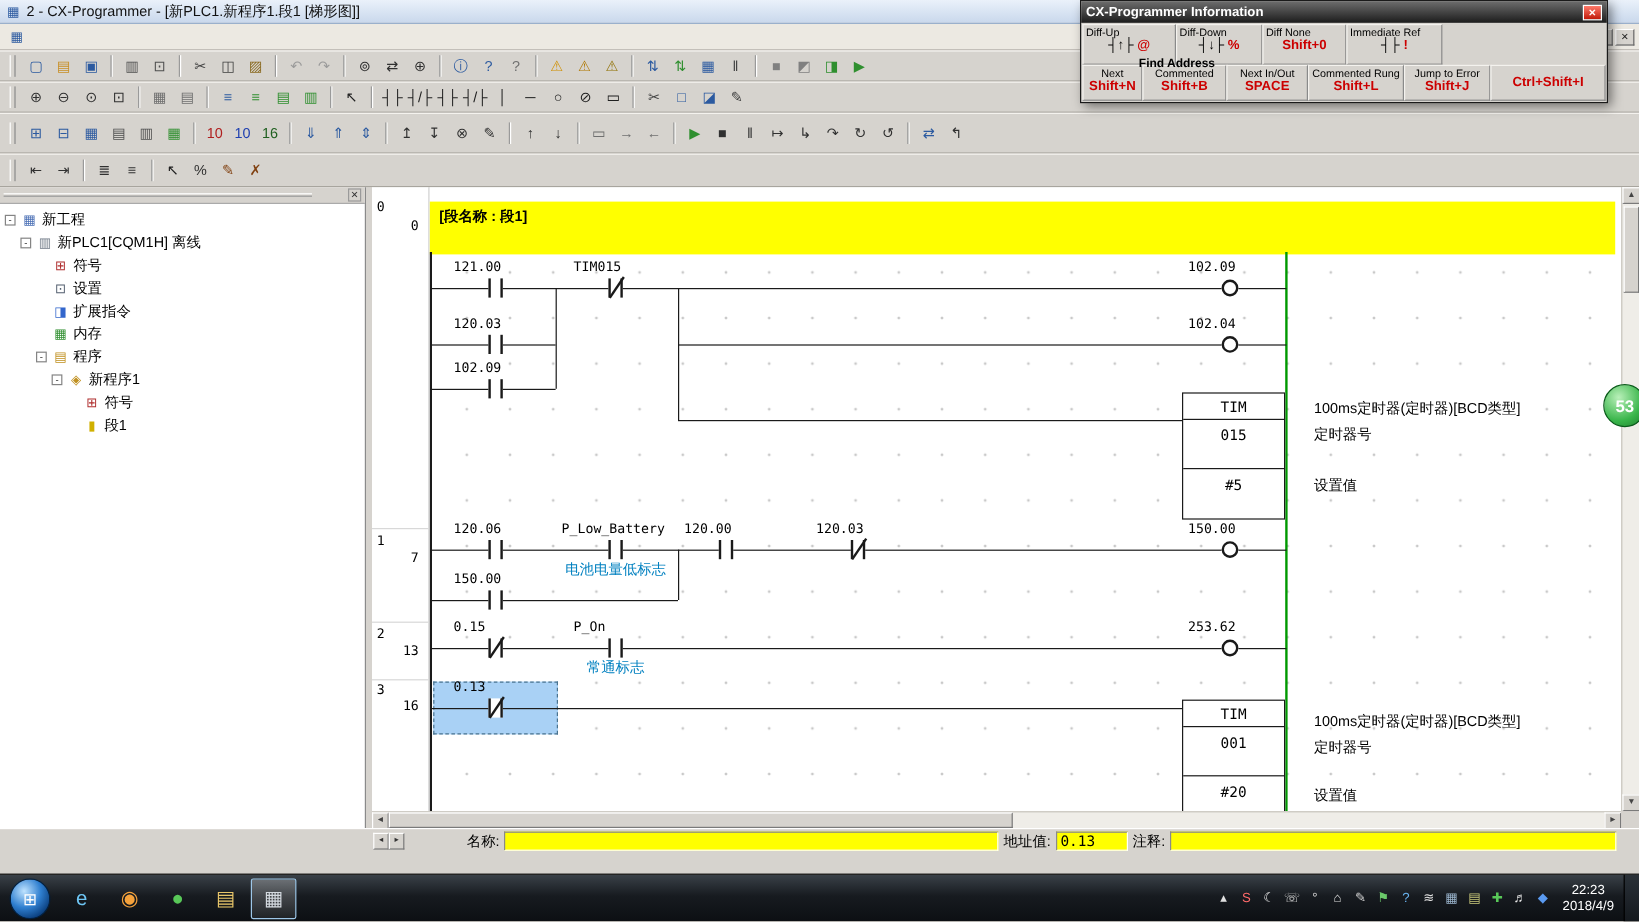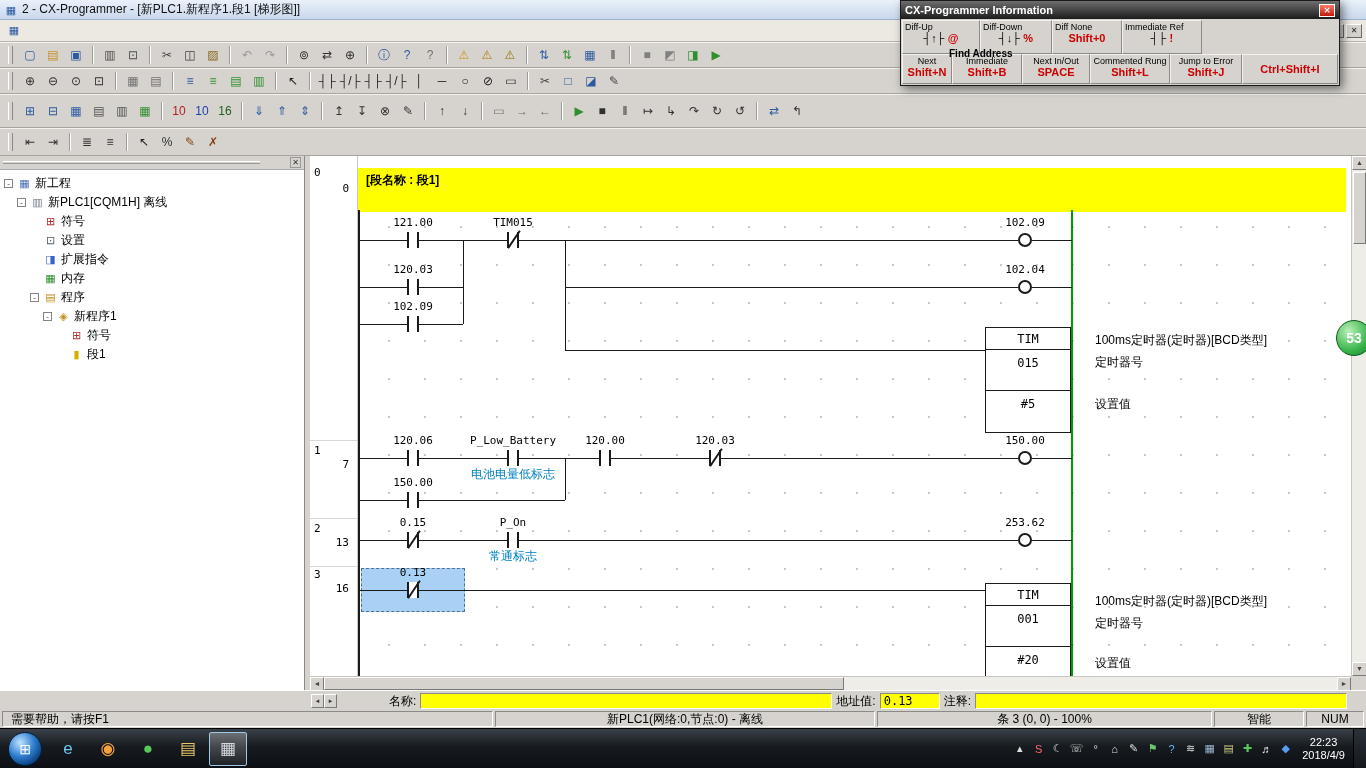--- a/index.html
+++ b/index.html
@@ -54,21 +54,21 @@
 background-image:radial-gradient(circle,#c9c9c9 1px,transparent 1.4px);background-size:36px 38px;background-position:13px 14px}
 .lheader{position:absolute;background:#ffff00;color:#000;font-weight:bold;font-size:12px;line-height:20px;padding:2px 0 0 8px}
 .hw,.vw{position:absolute;background:#1a1a1a}
 .hw{height:1px}
 .vw{width:1px}
 .rail{background:#1a1a1a}
 .railr{background:#009900}
 .contact{position:absolute;width:12px;height:16px;border-left:2px solid #1a1a1a;border-right:2px solid #1a1a1a;background:#fff}
 .nc::after{content:"";position:absolute;left:4px;top:-3px;width:2px;height:21px;background:#1a1a1a;transform:rotate(34deg)}
 .coil{position:absolute;width:14px;height:14px;border:2px solid #1a1a1a;border-radius:50%;background:#fff}
-.elabel{position:absolute;width:70px;text-align:center;font:11px "DejaVu Sans Mono",monospace;color:#000;white-space:nowrap}
+.elabel{position:absolute;width:70px;text-align:left;font:11px "DejaVu Sans Mono",monospace;color:#000;white-space:nowrap}
 .bnote{position:absolute;text-align:center;font-size:12px;color:#0080c0;white-space:nowrap}
 .lcm{position:absolute;font-size:12px;color:#000;white-space:nowrap}
 .tbox{position:absolute;width:86px;border:1px solid #1a1a1a;background:#fff;display:flex;flex-direction:column;font:12px "DejaVu Sans Mono",monospace;text-align:center}
 .tb-h{height:22px;border-bottom:1px solid #1a1a1a;padding-top:4px}
 .tb-m{height:40px;padding-top:6px}
 .tb-f{flex:1;border-top:1px solid #1a1a1a;padding-top:6px}
 .sel{position:absolute;background:#a9d1f5;border:1px dashed #49738f}
 
 
 #vscroll{position:absolute;left:1351px;top:156px;width:15px;height:520px;background:#efede8;border-left:1px solid #c8c5be}
@@ -638,27 +638,20 @@
       <span class="minib">▸</span>
       <span class="flabel" style="margin-left:52px">名称:</span>
       <span class="yfield" style="width:412px"></span>
       <span class="flabel">地址值:</span>
       <span class="yfield" style="width:60px">0.13</span>
       <span class="flabel">注释:</span>
       <span class="yfield" style="width:372px"></span>
     </div>
   </div>
 
-  <div id="statusbar">
-    <div class="seg s1">需要帮助，请按F1</div>
-    <div class="seg s2">新PLC1(网络:0,节点:0) - 离线</div>
-    <div class="seg s3">条 3 (0, 0)  - 100%</div>
-    <div class="seg s4">智能</div>
-    <div class="seg s5">NUM</div>
-  </div>
 
   <div id="taskbar">
     <div id="startorb">⊞</div>
     <span style="display:flex">
 
     <span class="tapp">
           <span class="g" style="color: rgb(110, 198, 245);">e</span>
         </span>
         <span class="tapp">
           <span class="g" style="color: rgb(245, 162, 60);">◉</span>
@@ -721,21 +714,21 @@
           <div class="ilab">Immediate Ref</div>
           <div class="isym"><span>┤├</span> <span class="imark">!</span></div>
         </div>
       </div>
       <div class="irow">
         <div class="icell r2c w1">
           <div class="ilab">Next</div>
             <span class="ikey">Shift+N</span>
         </div>
         <div class="icell r2c w2">
-          <div class="ilab">Immediate</div>
+          <div class="ilab">Commented</div>
             <span class="ikey">Shift+B</span>
         </div>
         <div class="icell r2c w3">
           <div class="ilab">Next In/Out</div>
             <span class="ikey">SPACE</span>
         </div>
         <div class="icell r2c w4">
           <div class="ilab">Commented Rung</div>
             <span class="ikey">Shift+L</span>
         </div>

